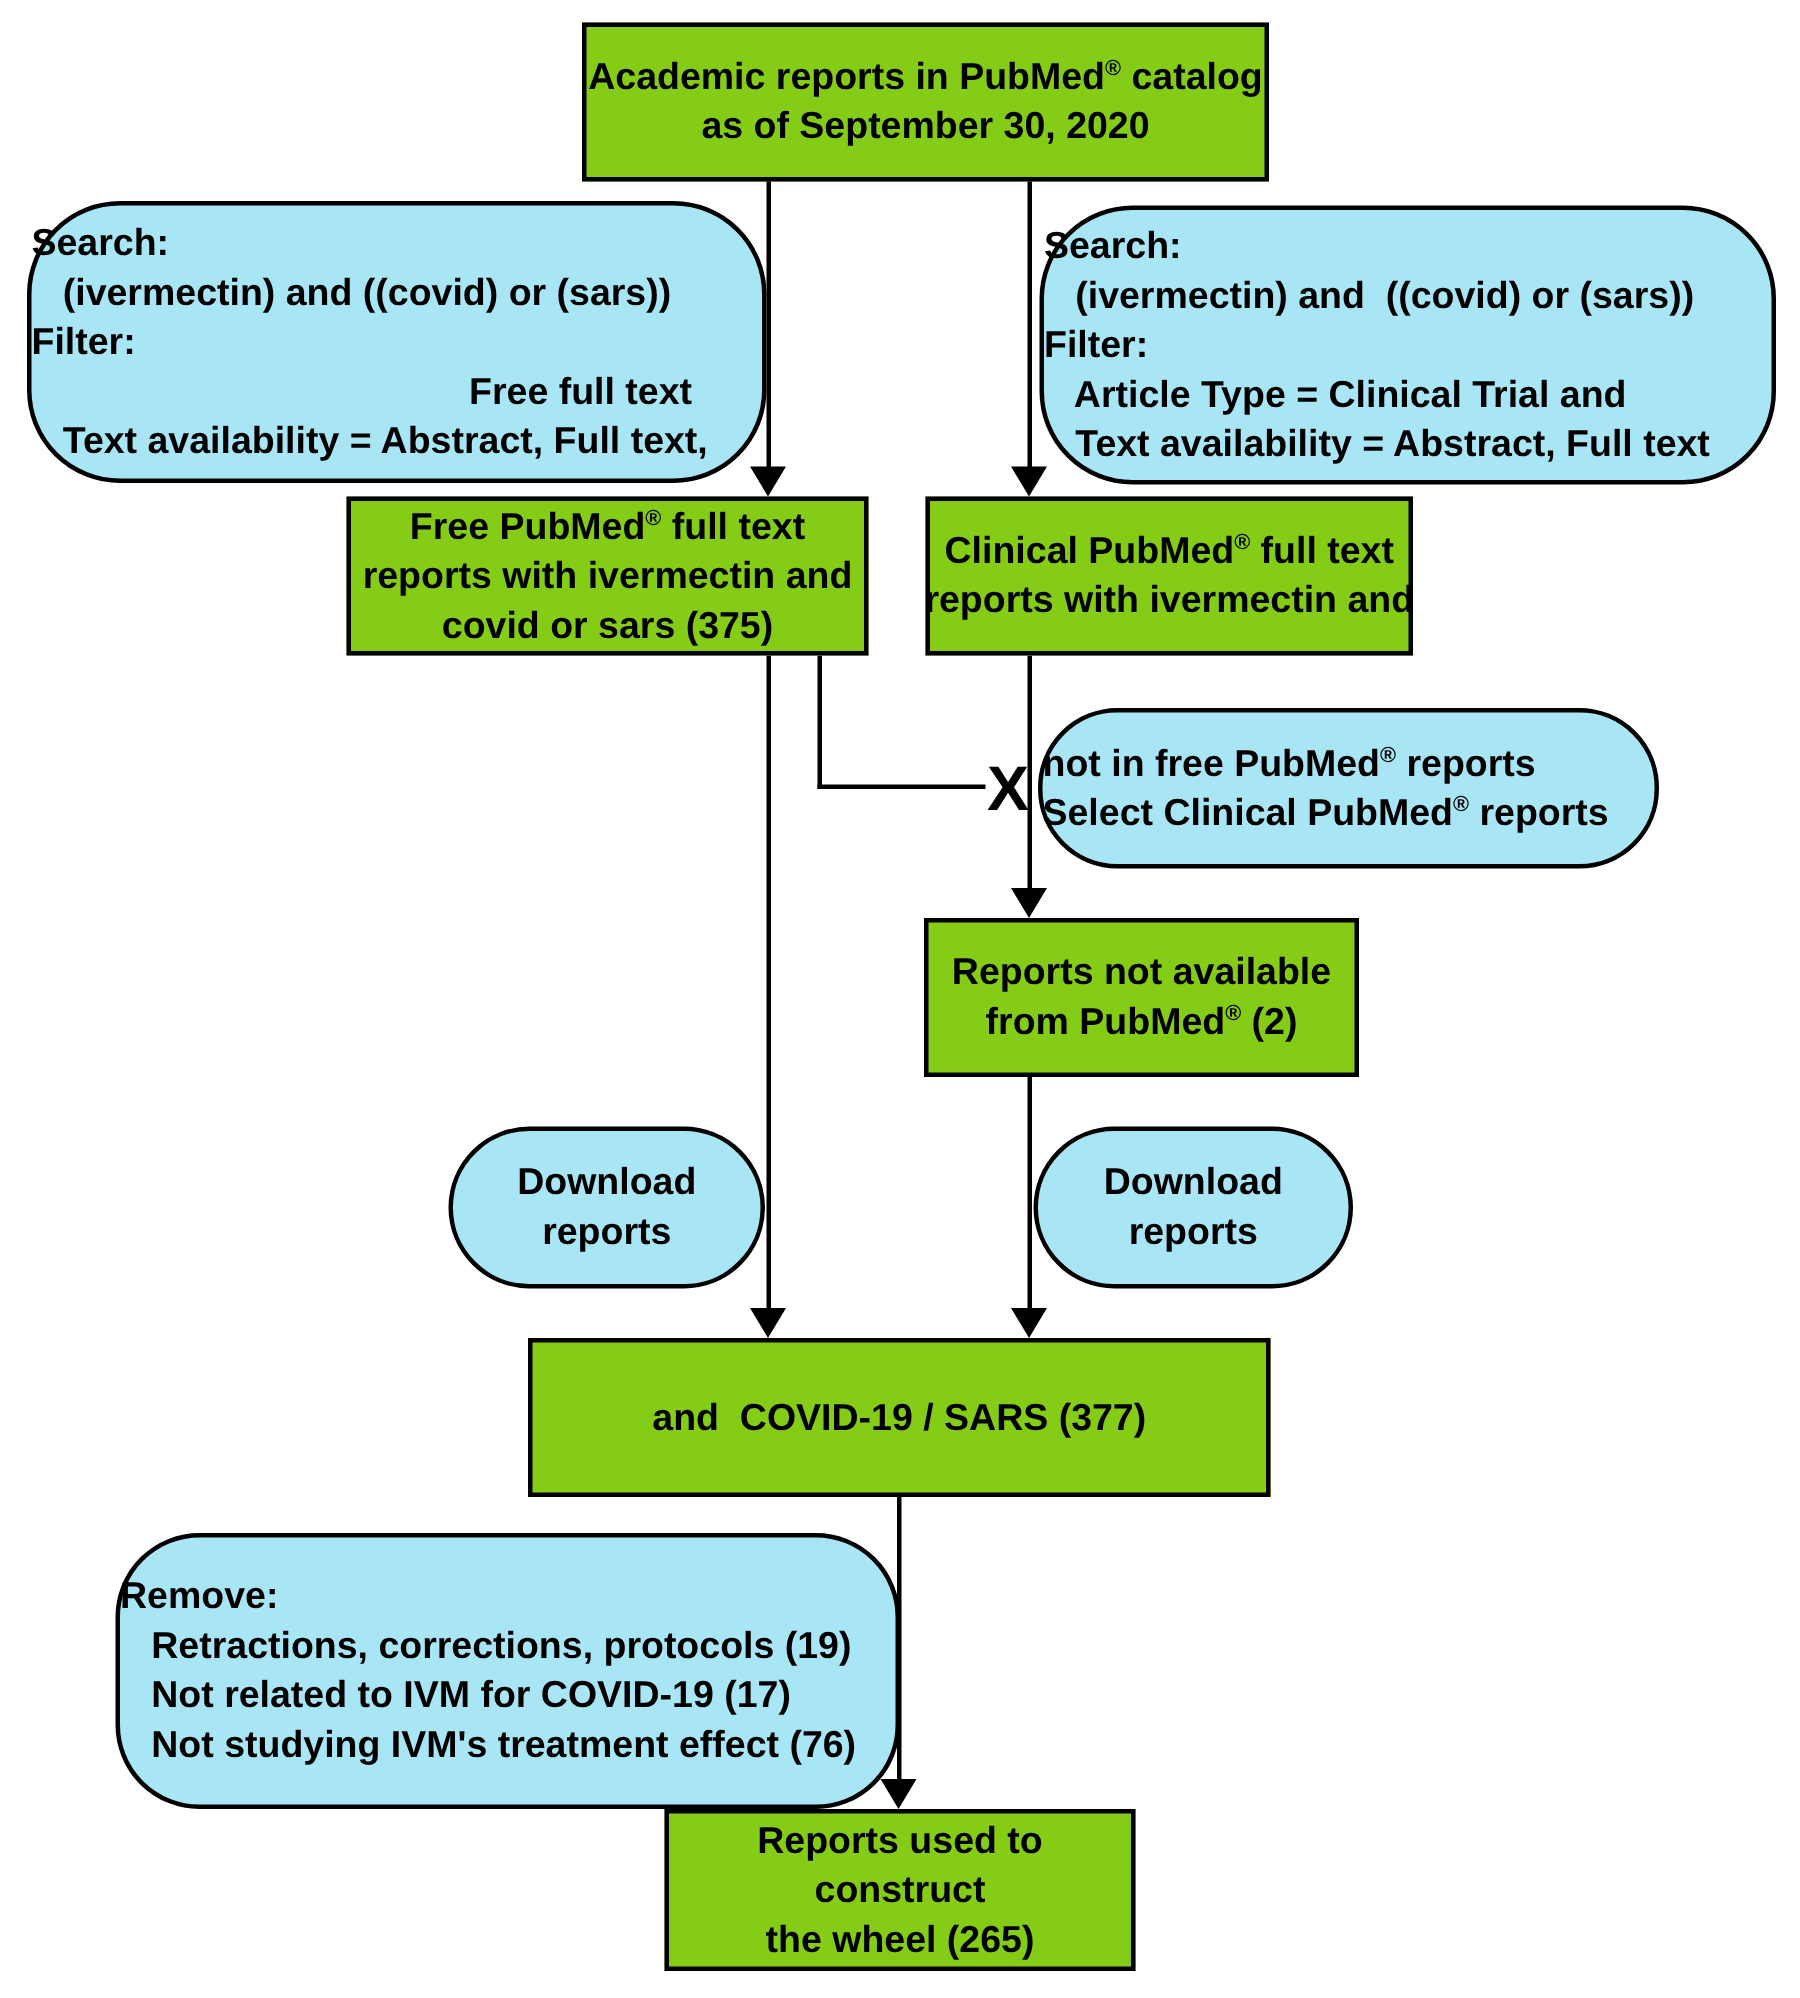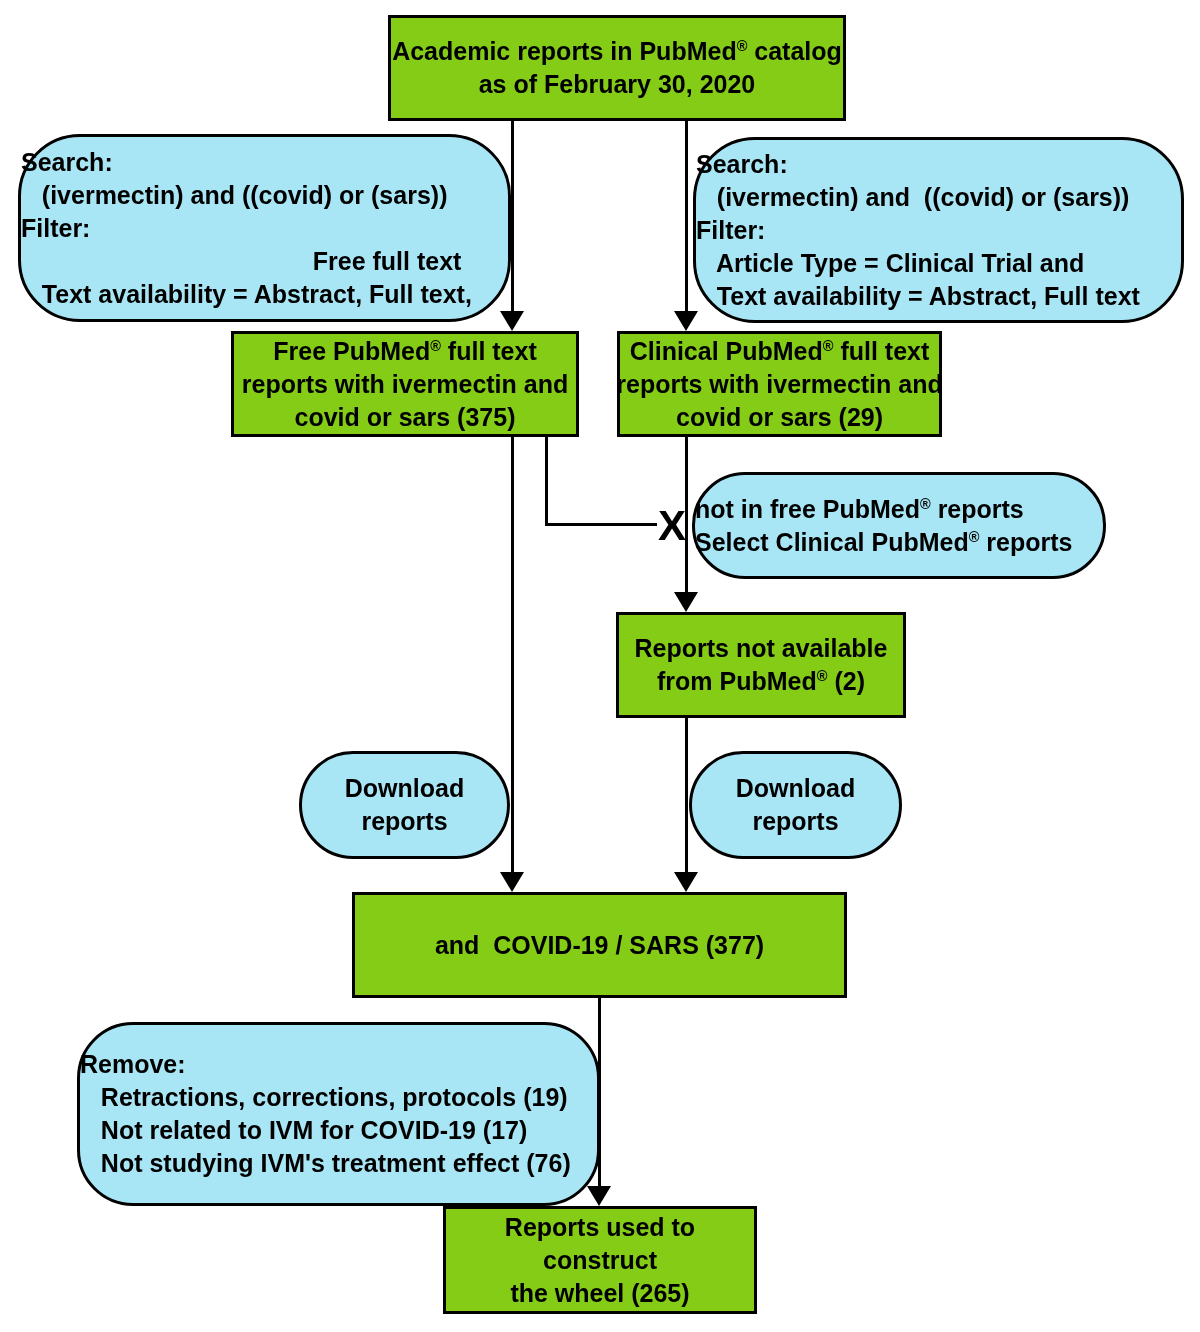--- a/index.html
+++ b/index.html
@@ -64,33 +64,32 @@
   <div class="arrow-down" style="left:674px;top:592px;"></div>
 
   <div class="vline" style="left:685px;top:718px;width:3px;height:156px;"></div>
   <div class="arrow-down" style="left:674px;top:872px;"></div>
 
   <div class="vline" style="left:598px;top:998px;width:3px;height:190px;"></div>
   <div class="arrow-down" style="left:587px;top:1186px;"></div>
 
   <div class="node green center" style="left:388px;top:15px;width:458px;height:106px;">
       <div class="ln">Academic reports in PubMed<sup>®</sup> catalog</div>
-      <div class="ln">as of February 30, 2020</div>
+      <div class="ln">as of September 30, 2020</div>
     </div>
 
   <div class="node green center" style="left:231px;top:331px;width:348px;height:106px;">
       <div class="ln">Free PubMed<sup>®</sup> full text</div>
       <div class="ln">reports with ivermectin and</div>
       <div class="ln">covid or sars (375)</div>
     </div>
 
   <div class="node green center" style="left:617px;top:331px;width:325px;height:106px;">
       <div class="ln">Clinical PubMed<sup>®</sup> full text</div>
       <div class="ln">reports with ivermectin and</div>
-      <div class="ln">covid or sars (29)</div>
     </div>
 
   <div class="node green center" style="left:616px;top:612px;width:290px;height:106px;">
       <div class="ln">Reports not available</div>
       <div class="ln">from PubMed<sup>®</sup> (2)</div>
     </div>
 
   <div class="node green center" style="left:352px;top:892px;width:495px;height:106px;">
       <div class="ln">and  COVID-19 / SARS (377)</div>
     </div>

